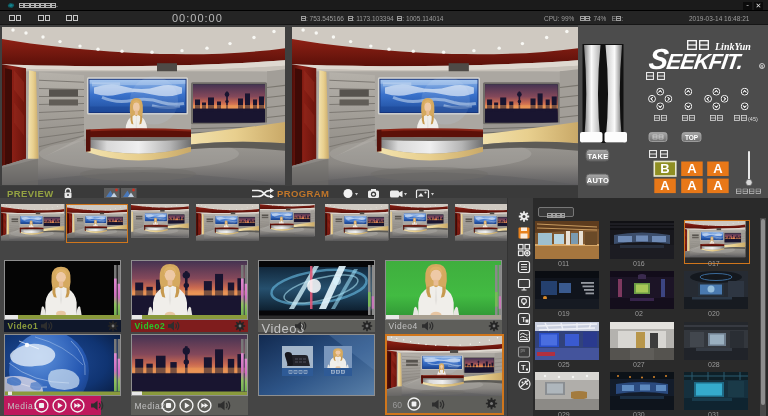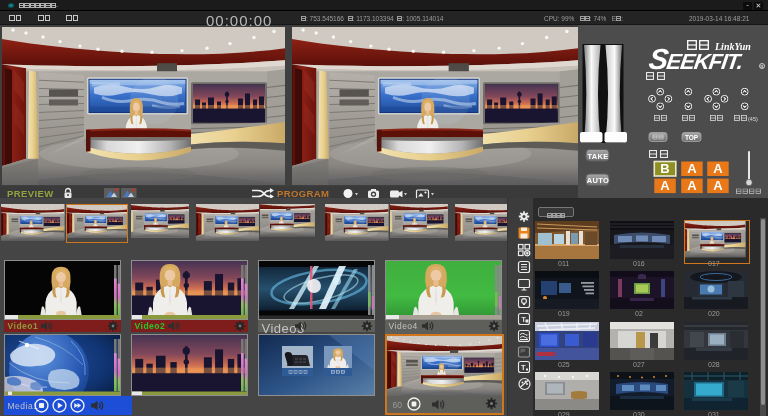--- a/index.html
+++ b/index.html
@@ -16,21 +16,21 @@
       <path d="M3 4 L6 2.5 L8 4.5 L5 6.5 Z" fill="#17848e"></path>
     </svg>
  <div class="abs" style="left:19px;top:2.5px;color:#b2b2b2;font-size:6px"><span class="zh" style="width:5.3px;height:5.3px"></span><span class="zh" style="width:5.3px;height:5.3px"></span><span class="zh" style="width:5.3px;height:5.3px"></span><span class="zh" style="width:5.3px;height:5.3px"></span><span class="zh" style="width:5.3px;height:5.3px"></span><span class="zh" style="width:5.3px;height:5.3px"></span><span class="zh" style="width:5.3px;height:5.3px"></span>-</div>
  <div class="abs" style="left:743px;top:2px;width:9px;height:8px;background:#0c0c0c;color:#ddd;font-size:8px;line-height:6px;text-align:center">-</div>
  <div class="abs" style="left:754px;top:2px;width:9px;height:8px;background:#0c0c0c;color:#ddd;font-size:7px;line-height:8px;text-align:center">✕</div>
 
  <div class="abs" style="left:0;top:11px;width:768px;height:14px;background:#242424;border-bottom:1px solid #161616"></div>
  <div class="abs" style="left:9px;top:14.5px;color:#c6c6c6;font-size:7px"><span class="zh" style="width:5.5px;height:5.5px;margin-right:1px"></span><span class="zh" style="width:5.5px;height:5.5px"></span></div>
  <div class="abs" style="left:38px;top:14.5px;color:#c6c6c6;font-size:7px"><span class="zh" style="width:5.5px;height:5.5px;margin-right:1px"></span><span class="zh" style="width:5.5px;height:5.5px"></span></div>
  <div class="abs" style="left:66px;top:14.5px;color:#c6c6c6;font-size:7px"><span class="zh" style="width:5.5px;height:5.5px;margin-right:1px"></span><span class="zh" style="width:5.5px;height:5.5px"></span></div>
- <div class="abs" style="left:206px;top:12px;color:#b9b9b9;font-size:15px;letter-spacing:1px">00:00:00</div>
+ <div class="abs" style="left:172px;top:12px;color:#b9b9b9;font-size:11px;letter-spacing:1px">00:00:00</div>
  <div class="abs" style="left:301px;top:15px;color:#9e9e9e;font-size:6.5px"><span class="zh" style="width:5px;height:5px"></span>: 753.545166&nbsp;&nbsp;<span class="zh" style="width:5px;height:5px"></span>: 1173.103394&nbsp;&nbsp;<span class="zh" style="width:5px;height:5px"></span>: 1005.114014</div>
  <div class="abs" style="left:544px;top:15px;color:#9e9e9e;font-size:6.5px">CPU: 99%&nbsp;&nbsp;&nbsp;<span class="zh" style="width:5px;height:5px"></span><span class="zh" style="width:5px;height:5px"></span>: 74%&nbsp;&nbsp;&nbsp;E<span class="zh" style="width:5px;height:5px"></span>:</div>
  <div class="abs" style="left:689px;top:15px;color:#9e9e9e;font-size:6.5px">2019-03-14 16:48:21</div>
 
  <div class="abs" style="left:2px;top:27px;width:283px;height:158px;background:#777"><svg width="283" height="158" viewBox="0 0 283 157" preserveAspectRatio="none">
         <use href="#studio"></use>
       </svg></div>
  <div class="abs" style="left:292px;top:27px;width:286px;height:158px;background:#777"><svg width="286" height="158" viewBox="0 0 283 157" preserveAspectRatio="none">
         <use href="#studio"></use>
       </svg></div>
@@ -239,21 +239,21 @@
   <div class="abs" style="left:384.5px;top:61.5px;width:117px;height:60px;border:1px solid #8f8f8f;background:#000">
    <svg width="115" height="58" viewBox="0 0 115 58">
     <rect width="115" height="58" fill="url(#ggreen)"></rect>
     <use href="#anchor" x="24" y="0" width="52" height="58"></use>
     <rect x="0" y="54" width="115" height="4" fill="#a8a092"></rect>
           <rect x="0" y="54" width="13" height="4" fill="#e8e8e8"></rect>
     <use href="#meter2" x="109" y="4" width="7" height="50"></use>
    </svg>
   </div>
 
-  <div class="abs lab" style="left:3.5px;top:122px;width:117px;height:11.5px;background:#7f1d1d">
+  <div class="abs lab" style="left:3.5px;top:122px;width:117px;height:11.5px;background:#0f172a">
         <span style="position:absolute;left:4px;top:1px;color:#8a9a3c;font-weight:bold;letter-spacing:.5px;font-size:8.5px">Video1</span>
         <svg class="abs" style="left:36px;top:1px" width="13" height="10">
           <use href="#spk"></use>
         </svg>
         <svg class="abs" style="left:103px;top:0px" width="12" height="12">
           <use href="#gear"></use>
         </svg>
       </div>
   <div class="abs lab" style="left:130.5px;top:122px;width:117px;height:11.5px;background:#7f1d1d">
         <span style="position:absolute;left:4px;top:1px;color:#28c828;font-weight:bold;letter-spacing:.5px;font-size:8.5px">Video2</span>
@@ -343,22 +343,37 @@
           </g>
    </svg>
   </div>
   <div class="abs" style="left:384.5px;top:135.5px;width:119px;height:81.5px;border:2px solid #d0761c"></div>
   <div class="abs" style="left:386.5px;top:137.5px;width:115px;height:60.5px;background:#000">
    <svg width="115" height="60.5" viewBox="0 0 283 157" preserveAspectRatio="none">
           <use href="#studio"></use>
         </svg>
   </div>
 
-  <div class="abs lab" style="left:3.5px;top:198px;width:128px;height:19px;background:#1d4ed8">
+  <div class="abs lab" style="left:3.5px;top:198px;width:97px;height:19px;background:#be185d">
    <span style="position:absolute;left:4px;top:5px;color:#c2c2c2;letter-spacing:.5px;font-size:8.5px">Media1</span>
+   <svg class="abs" style="left:30px;top:2px" width="15" height="15">
+          <use href="#bstop"></use>
+        </svg>
+   <svg class="abs" style="left:48.5px;top:2px" width="15" height="15">
+          <use href="#bplay"></use>
+        </svg>
+   <svg class="abs" style="left:66.5px;top:2px" width="15" height="15">
+          <use href="#bffwd"></use>
+        </svg>
+   <svg class="abs" style="left:86px;top:4px" width="14" height="11">
+          <use href="#spkw"></use>
+        </svg>
+  </div>
+  <div class="abs lab" style="left:130.5px;top:198px;width:117px;height:19px;background:#5e5e5a">
+   <span style="position:absolute;left:4px;top:5px;color:#c2c2c2;letter-spacing:.5px;font-size:8.5px">Media2</span>
    <svg class="abs" style="left:30px;top:2px" width="15" height="15">
           <use href="#bstop"></use>
         </svg>
    <svg class="abs" style="left:48.5px;top:2px" width="15" height="15">
           <use href="#bplay"></use>
         </svg>
    <svg class="abs" style="left:66.5px;top:2px" width="15" height="15">
           <use href="#bffwd"></use>
         </svg>
    <svg class="abs" style="left:86px;top:4px" width="14" height="11">

